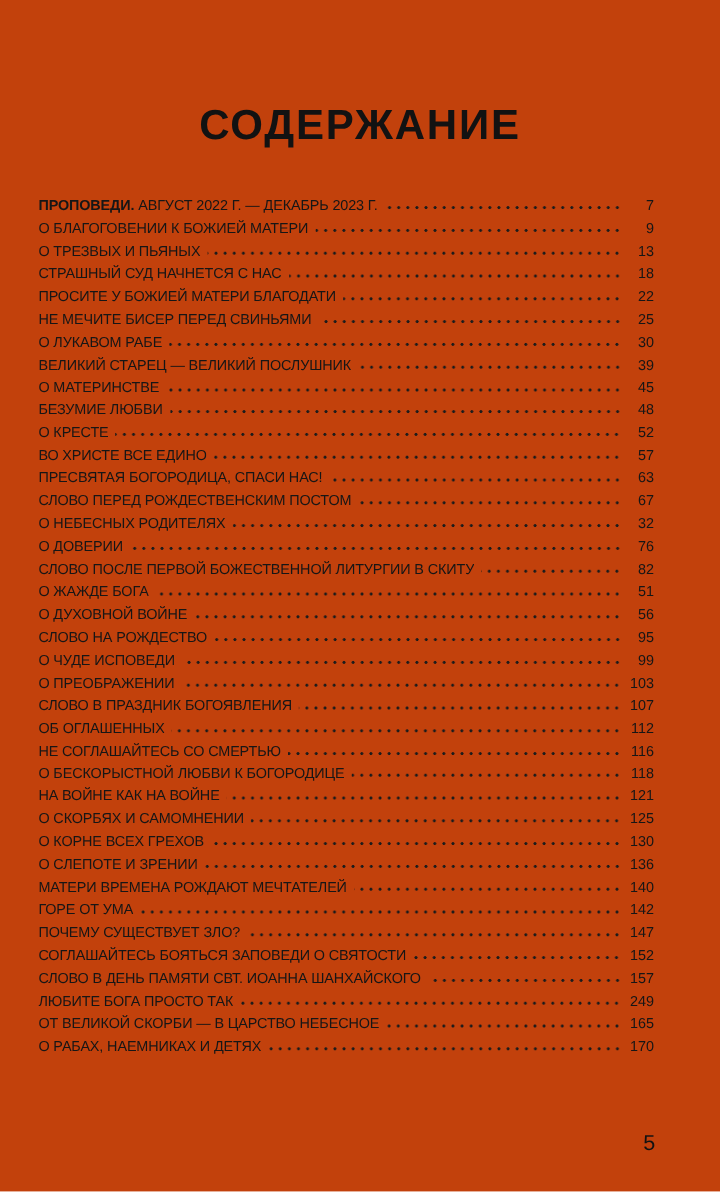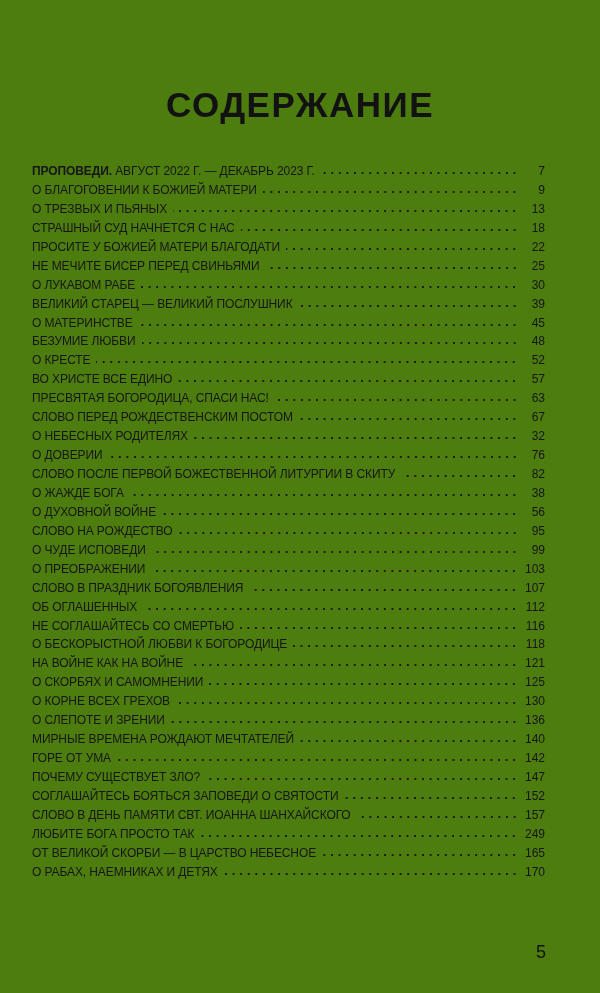--- a/index.html
+++ b/index.html
@@ -4,21 +4,21 @@
 <style>
   html, body {
     margin: 0;
     padding: 0;
     background: #ffffff;
   }
   .page {
     position: relative;
     width: 600px;
     height: 993px;
-    background: #4d7c0f;
+    background: #c2410c;
     color: #161616;
     font-family: "Liberation Sans", "DejaVu Sans", sans-serif;
     overflow: hidden;
     box-sizing: border-box;
   }
   .title {
     margin: 0;
     padding-top: 86px;
     text-align: center;
     font-size: 35px;
@@ -177,21 +177,21 @@
   <div class="row">
     <span class="t"><span class="lbl">СЛОВО ПОСЛЕ ПЕРВОЙ БОЖЕСТВЕННОЙ ЛИТУРГИИ В СКИТУ</span></span>
     <span class="leader"></span>
     <span class="num">82</span>
   </div>
 
 
   <div class="row">
     <span class="t"><span class="lbl">О ЖАЖДЕ БОГА</span></span>
     <span class="leader"></span>
-    <span class="num">38</span>
+    <span class="num">51</span>
   </div>
 
   <div class="row">
     <span class="t"><span class="lbl">О ДУХОВНОЙ ВОЙНЕ</span></span>
     <span class="leader"></span>
     <span class="num">56</span>
   </div>
 
   <div class="row">
     <span class="t"><span class="lbl">СЛОВО НА РОЖДЕСТВО</span></span>
@@ -253,21 +253,21 @@
     <span class="num">130</span>
   </div>
 
   <div class="row">
     <span class="t"><span class="lbl">О СЛЕПОТЕ И ЗРЕНИИ</span></span>
     <span class="leader"></span>
     <span class="num">136</span>
   </div>
 
   <div class="row">
-    <span class="t"><span class="lbl">МИРНЫЕ ВРЕМЕНА РОЖДАЮТ МЕЧТАТЕЛЕЙ</span></span>
+    <span class="t"><span class="lbl">МАТЕРИ ВРЕМЕНА РОЖДАЮТ МЕЧТАТЕЛЕЙ</span></span>
     <span class="leader"></span>
     <span class="num">140</span>
   </div>
 
   <div class="row">
     <span class="t"><span class="lbl">ГОРЕ ОТ УМА</span></span>
     <span class="leader"></span>
     <span class="num">142</span>
   </div>
 

